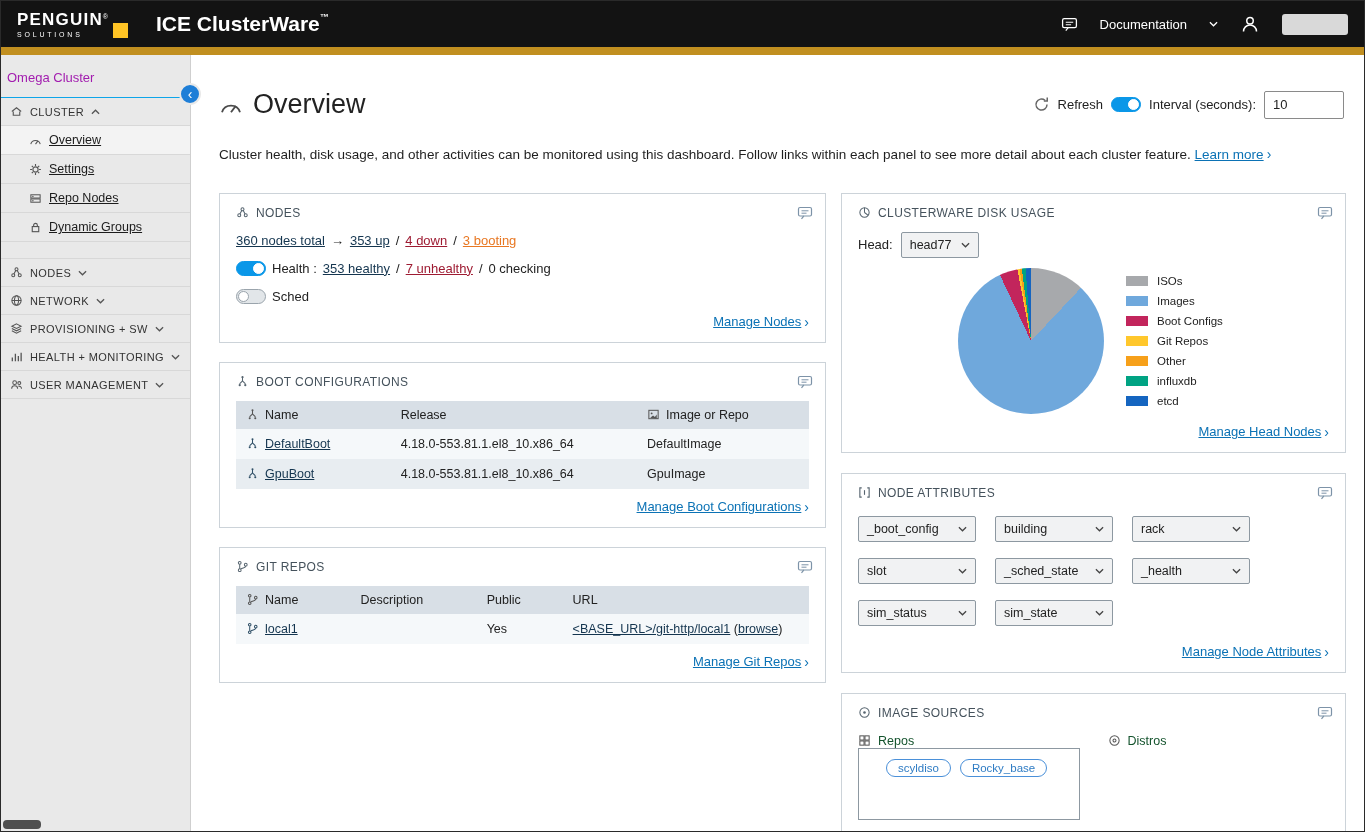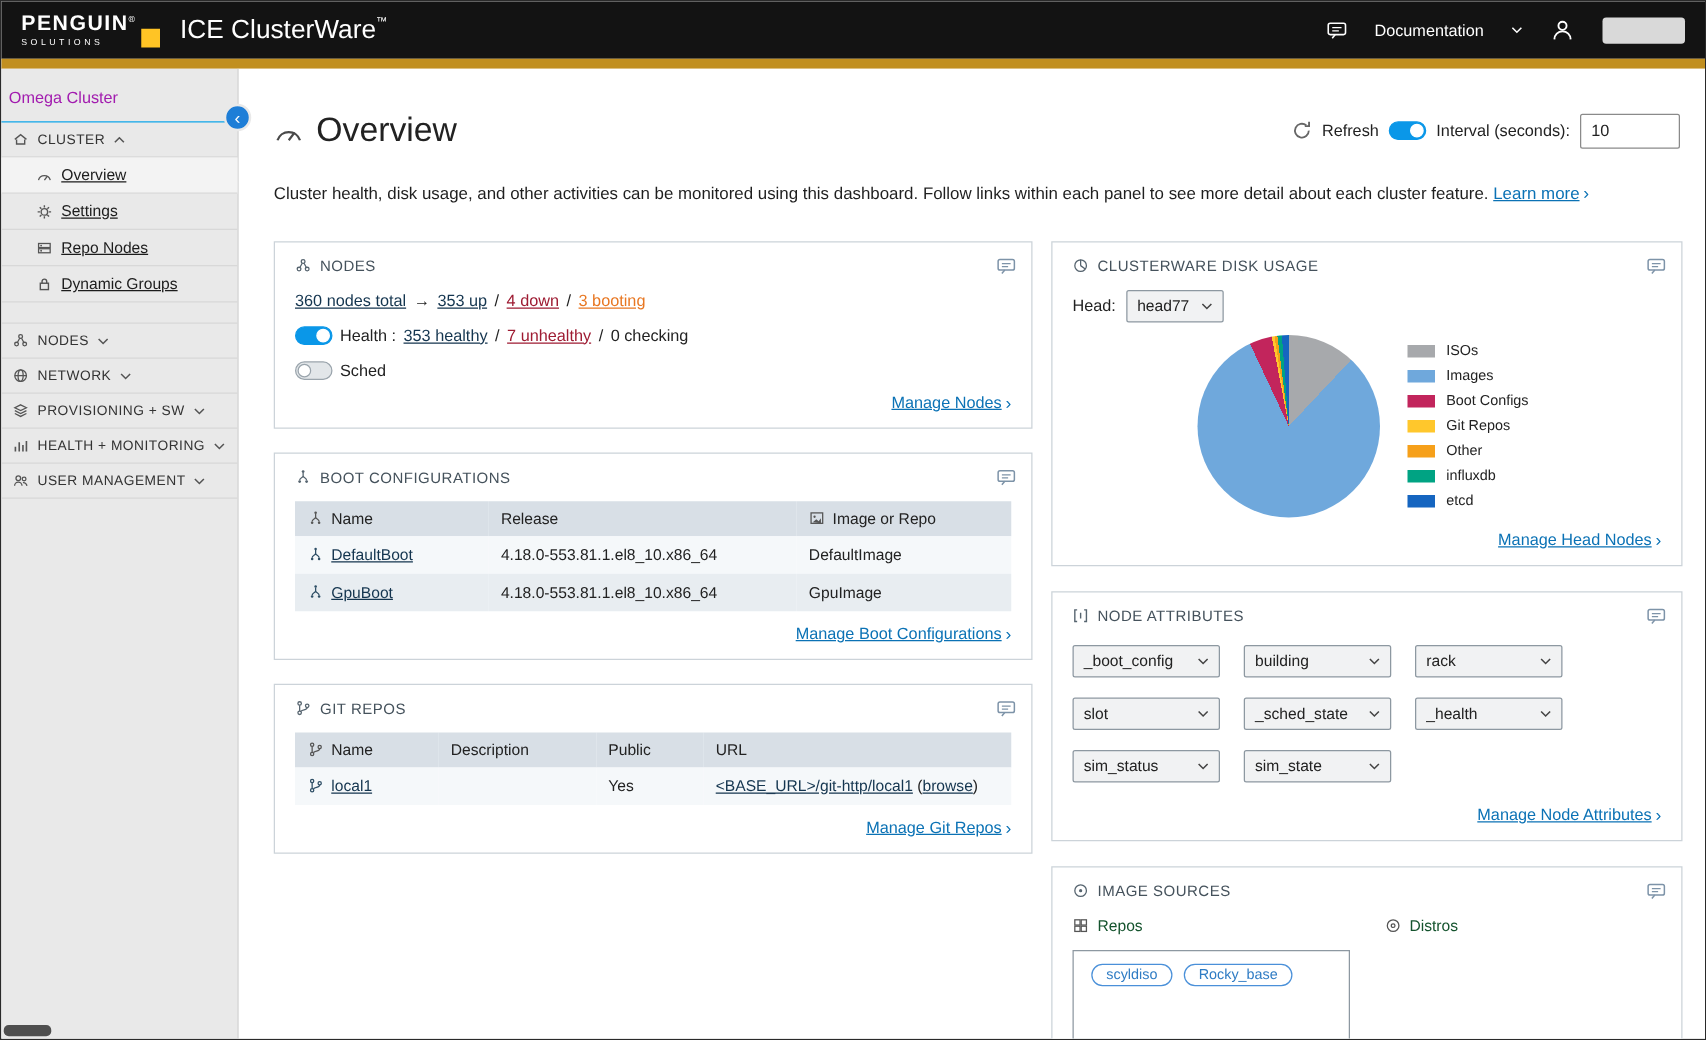--- a/index.html
+++ b/index.html
@@ -7,21 +7,21 @@
 body{font-family:"Liberation Sans",sans-serif;background:#fff;overflow:hidden;border:1px solid #2a2a2a}
 
 
 .topbar{height:46px;background:#131313;display:flex;align-items:center;padding:0 16px;color:#fff}
 .logo{display:flex;align-items:flex-end;gap:5px}
 .logo-text{display:flex;flex-direction:column;line-height:1}
 .logo-primary{font-size:17px;font-weight:bold;letter-spacing:1.2px}
 .logo-mark{font-size:7px;vertical-align:super}
 .logo-secondary{font-size:7px;letter-spacing:2.8px;margin-top:3px}
 .logo-square{width:15px;height:15px;background:#ffc425}
-.product{margin-left:16px;font-size:21px;font-weight:400}
+.product{margin-left:28px;font-size:21px;font-weight:700}
 .tm{font-size:9px;vertical-align:top}
 .topbar-right{margin-left:auto;display:flex;align-items:center;gap:22px}
 .doc-label{font-size:13px}
 .profile-rect{width:66px;height:21px;background:#d9d9d9;border-radius:3px}
 .gold-stripe{height:8px;background:#c18f20}
 
 
 .layout{display:flex;height:776px}
 .sidebar{width:190px;background:#e9e9e9;border-right:1px solid #cfcfcf;position:relative;flex:none}
 .main{flex:1;padding:0 20px 0 28px;overflow:hidden;position:relative;background:#fff}
@@ -87,21 +87,21 @@
 .legend-item{display:flex;align-items:center;gap:9px;font-size:11.5px;color:#222}
 .swatch{width:22px;height:10px;flex:none;background:#ccc}
 
 
 .attr-grid{display:grid;grid-template-columns:repeat(3,118px);gap:16px 19px;margin-top:16px}
 
 
 .sources-cols{display:flex;gap:28px;margin-top:14px}
 .source-col{width:230px}
 .source-label{display:flex;align-items:center;gap:7px;font-size:12.5px;color:#14532d}
-.chip-box{margin-top:12px;border:1px solid #8d98a1;background:#fff;padding:10px 14px;display:flex;gap:9px;min-height:72px;align-items:flex-start;flex-wrap:wrap}
+.chip-box{margin-top:0;border:1px solid #8d98a1;background:#fff;padding:10px 27px;display:flex;gap:9px;min-height:72px;align-items:flex-start;flex-wrap:wrap}
 .chip{border:1.5px solid #4a90d9;color:#2f7cc4;border-radius:11px;padding:2px 11px;font-size:11.5px;cursor:pointer;white-space:nowrap}
 </style>
 </head>
 <body>
 
 <div class="topbar">
   <div class="logo">
     <div class="logo-text">
       <div><span class="logo-primary">PENGUIN</span><span class="logo-mark">®</span></div>
       <span class="logo-secondary">SOLUTIONS</span>

